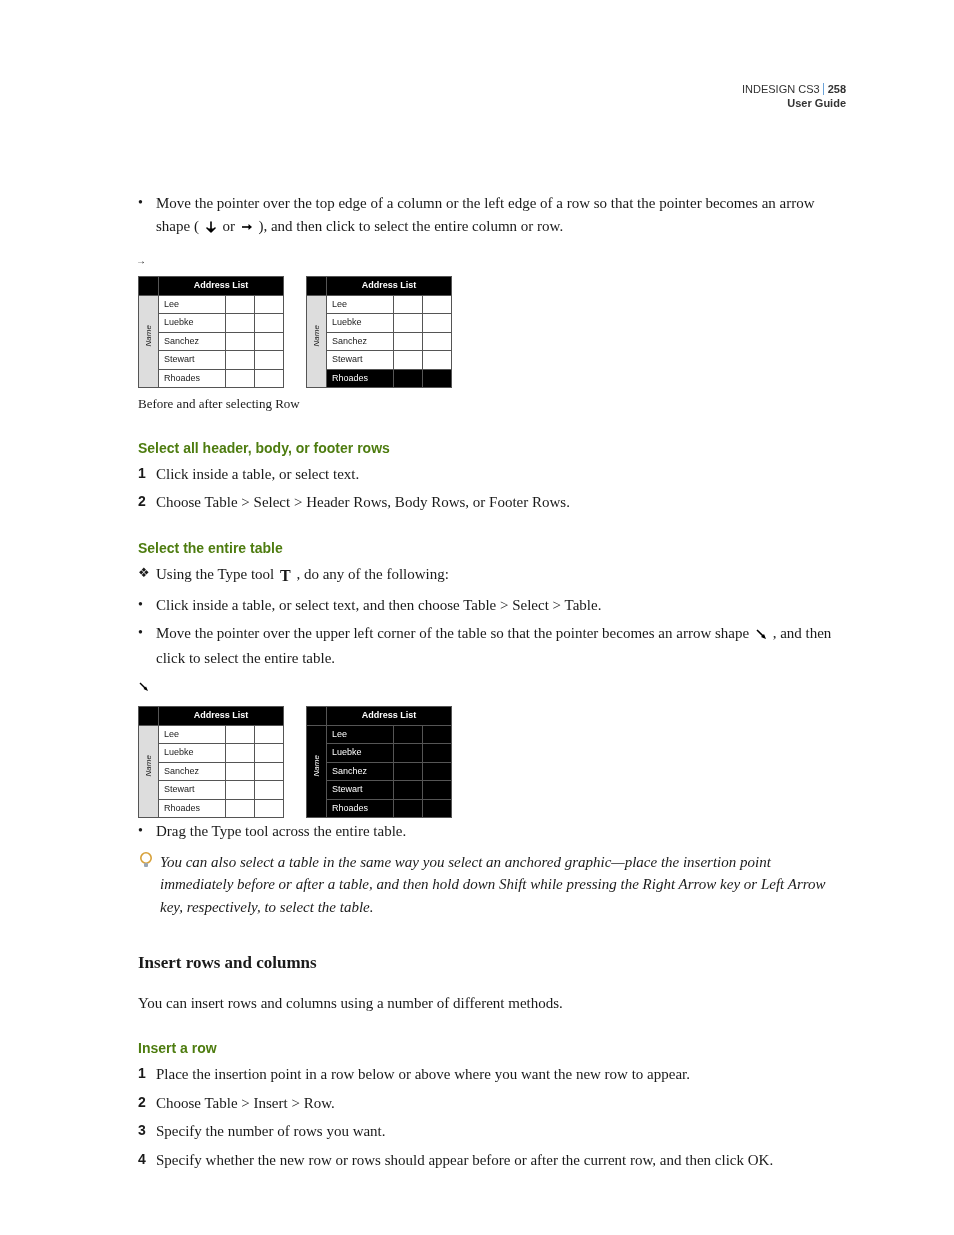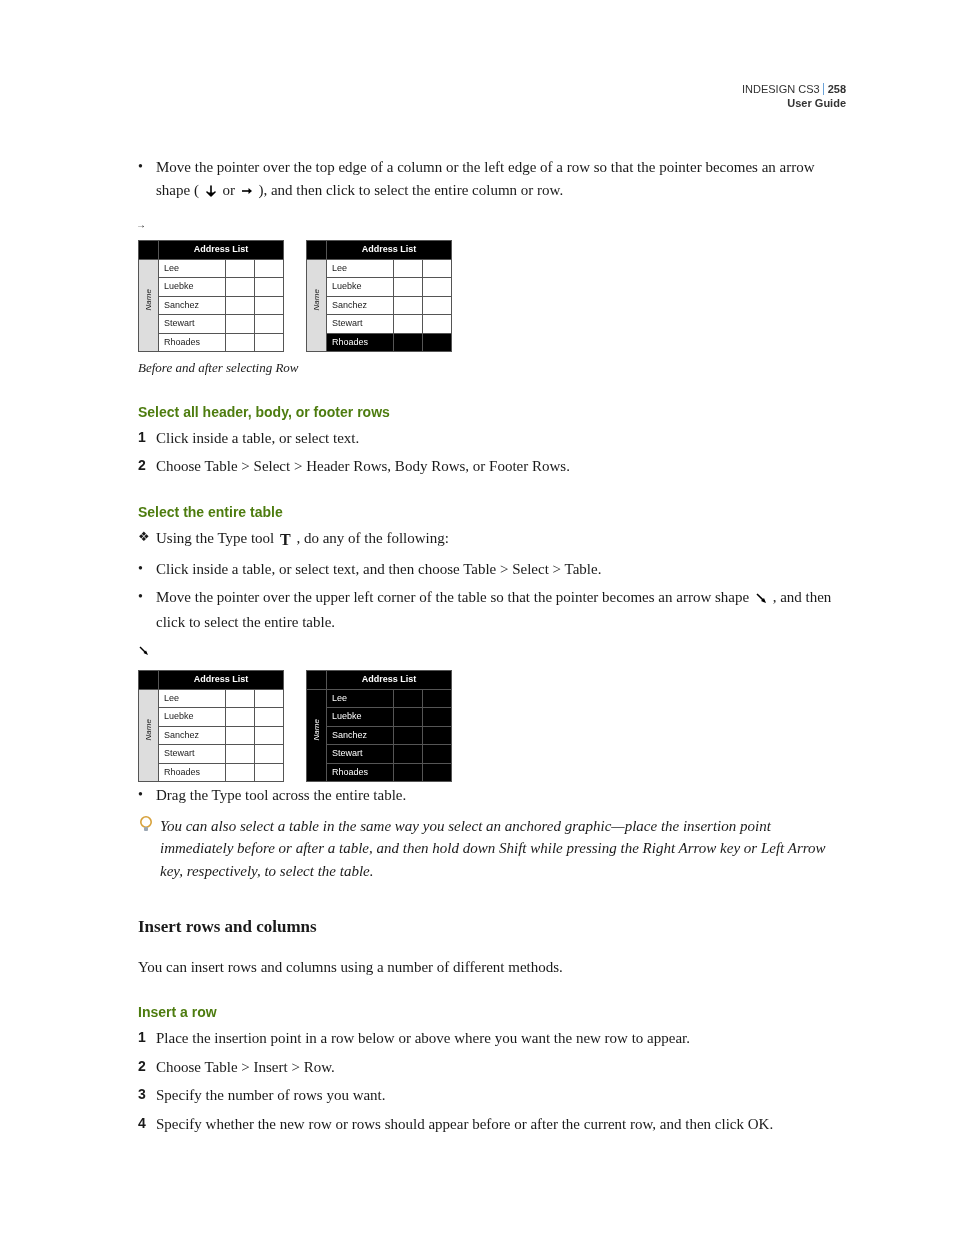--- a/index.html
+++ b/index.html
@@ -8,21 +8,21 @@
     font-family: "Minion Pro", Georgia, "Times New Roman", serif;
     font-size: 15px;
     line-height: 1.5;
     color: #1a1a1a;
     background: #fff;
   }
   .page {
     width: 954px;
     height: 1235px;
     position: relative;
-    padding: 80px 108px 0 138px;
+    padding: 116px 108px 0 138px;
     box-sizing: border-box;
   }
   .header {
     position: absolute;
     top: 82px;
     right: 108px;
     text-align: right;
     font-family: "Myriad Pro", "Helvetica Neue", Arial, sans-serif;
     font-size: 11px;
     line-height: 1.3;
@@ -46,21 +46,20 @@
   }
   .num-item .mark {
     font-family: "Myriad Pro", "Helvetica Neue", Arial, sans-serif;
     font-weight: 700;
     font-size: 14px;
   }
   .bullet-item .mark { font-size: 14px; }
   .diamond-item .mark { font-size: 13px; }
   .body-text { flex: 1; }
   .caption {
-    font-style: italic;
     font-size: 13px;
     margin: 6px 0 20px 0;
   }
   .section-bold {
     font-family: "Myriad Pro", "Helvetica Neue", Arial, sans-serif;
     font-weight: 700;
     font-size: 14px;
     margin: 24px 0 4px 0;
     color: #4d7c0f;
   }

